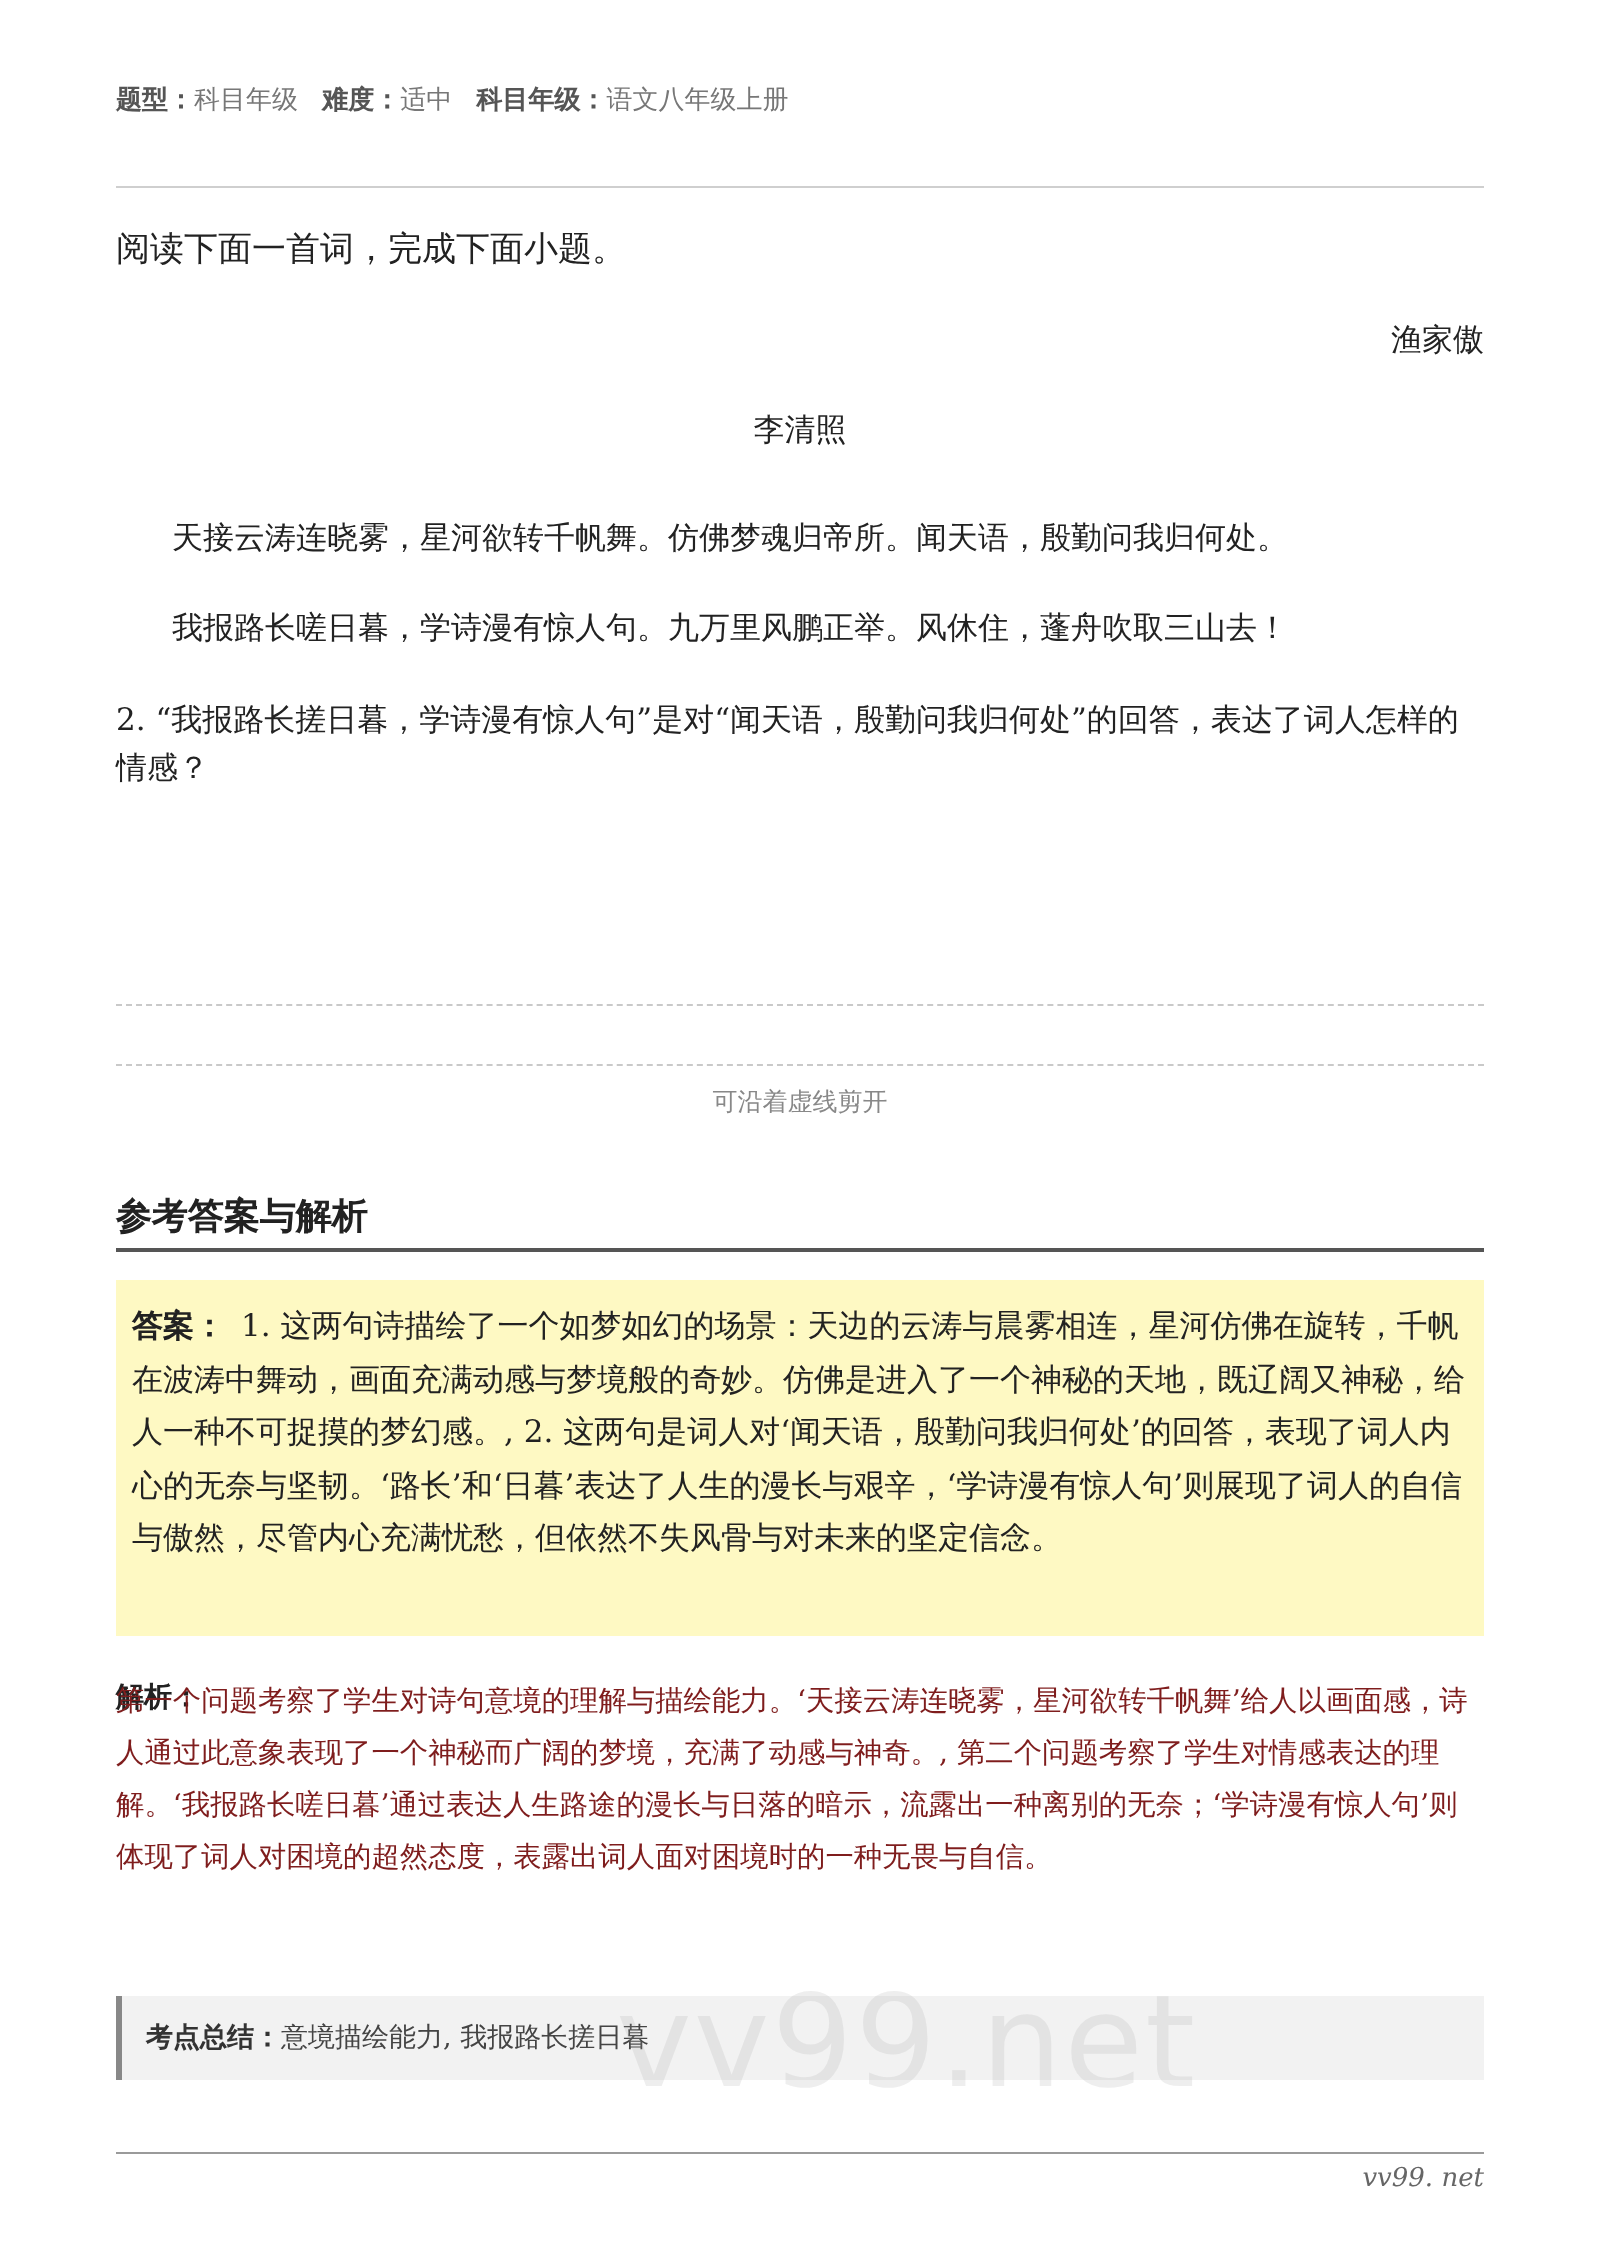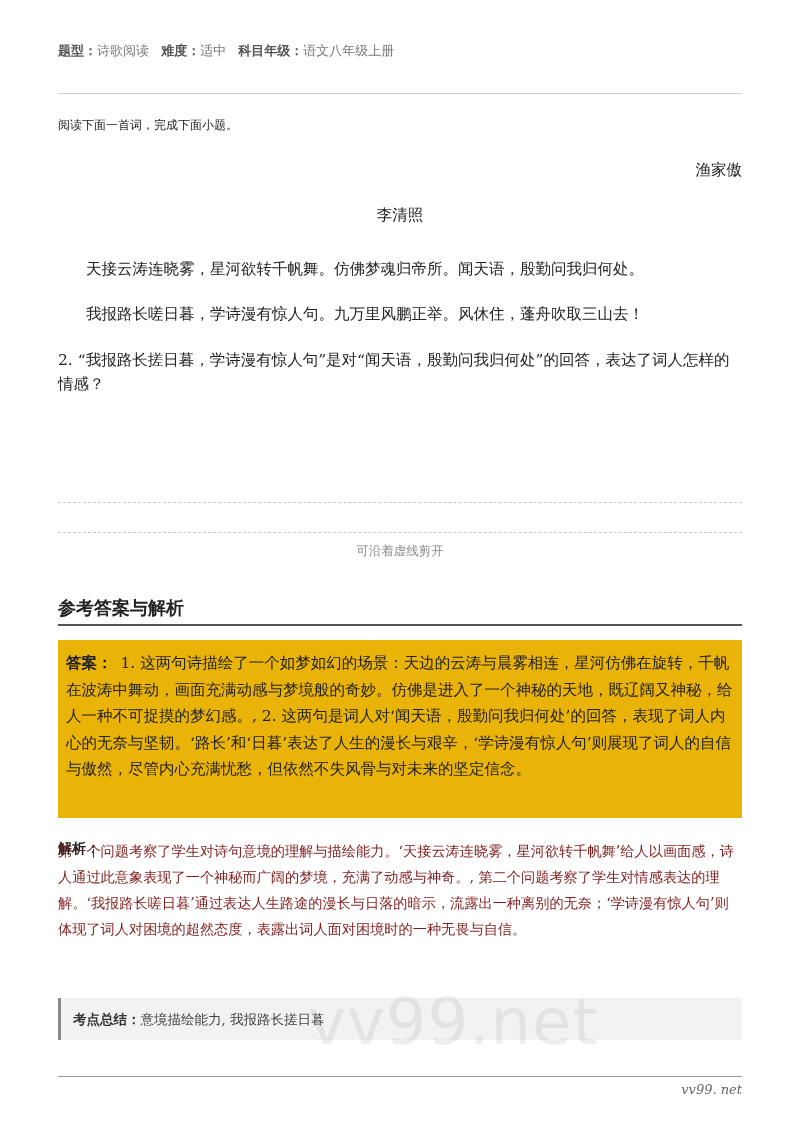--- a/index.html
+++ b/index.html
@@ -11,21 +11,21 @@
     .page { position: absolute; left: 58px; top: 0; width: 684px; }
 
     .meta-bar {
       position: absolute; top: 40px; left: 0; width: 684px;
       font-size: 13px; color: #777777; height: 22px; line-height: 22px;
     }
     .meta-bar .k { font-weight: bold; color: #555555; font-family: "DejaVu Sans", sans-serif; }
     .meta-bar .v { margin-right: 8px; }
     .meta-rule { position: absolute; top: 93px; left: 0; width: 684px; border-top: 1px solid #cfcfcf; }
 
-    .intro { position: absolute; top: 113px; left: 0; font-size: 12px; line-height: 24px; }
+    .intro { position: absolute; top: 113px; left: 0; font-size: 17px; line-height: 24px; }
 
     .poem-title, .poem-author {
       position: absolute; left: 0; width: 684px; text-align: center; font-size: 15.5px; line-height: 24px;
     }
     .poem-title { top: 158px; text-align: right; }
     .poem-author { top: 203px; }
     .poem-line { position: absolute; left: 28px; font-size: 15.5px; line-height: 24px; }
     .poem-line.l1 { top: 257px; }
     .poem-line.l2 { top: 302px; }
 
@@ -38,21 +38,21 @@
     .cut-hint { position: absolute; top: 543px; left: 0; width: 684px; text-align: center; font-size: 12.5px; color: #888888; }
 
     .section-title {
       position: absolute; top: 596px; left: 0; font-family: "DejaVu Sans", sans-serif;
       font-weight: bold; font-size: 18px; color: #222222;
     }
     .section-rule { position: absolute; top: 624px; left: 0; width: 684px; border-top: 2px solid #555555; }
 
     .answer-box {
       position: absolute; top: 640px; left: 0; width: 684px; height: 178px;
-      background: #eab308; box-sizing: border-box; padding: 10px 8px 0 8px;
+      background: #fef9c3; box-sizing: border-box; padding: 10px 8px 0 8px;
       font-size: 15.5px; line-height: 26.5px; color: #222222;
     }
     .answer-box .label { font-family: "DejaVu Sans", sans-serif; font-weight: bold; margin-right: 8px; }
 
     .analysis-label {
       position: absolute; top: 840px; left: 0; font-family: Liberation Mono, monospace;
       font-weight: bold; font-size: 14px; color: #222222;
     }
     .analysis-text { position: absolute; top: 838px; left: 0; width: 684px; font-size: 14.2px; line-height: 26px; color: #7f1d1d; }
 
@@ -73,21 +73,21 @@
     .footer-site {
       position: absolute; top: 1082px; right: 0; font-style: italic; font-size: 13px; color: #666666;
     }
   </style>
 </head>
 <body>
 
 <div class="page">
 
   <div class="meta-bar">
-    <span class="k">题型：</span><span class="v">诗歌阅读</span>
+    <span class="k">题型：</span><span class="v">科目年级</span>
     <span class="k">难度：</span><span class="v">适中</span>
     <span class="k">科目年级：</span><span class="v">语文八年级上册</span>
   </div>
   <div class="meta-rule"></div>
 
   <div class="intro">阅读下面一首词，完成下面小题。</div>
 
   <div class="poem-title">渔家傲</div>
   <div class="poem-author">李清照</div>
   <div class="poem-line l1">天接云涛连晓雾，星河欲转千帆舞。仿佛梦魂归帝所。闻天语，殷勤问我归何处。</div>

